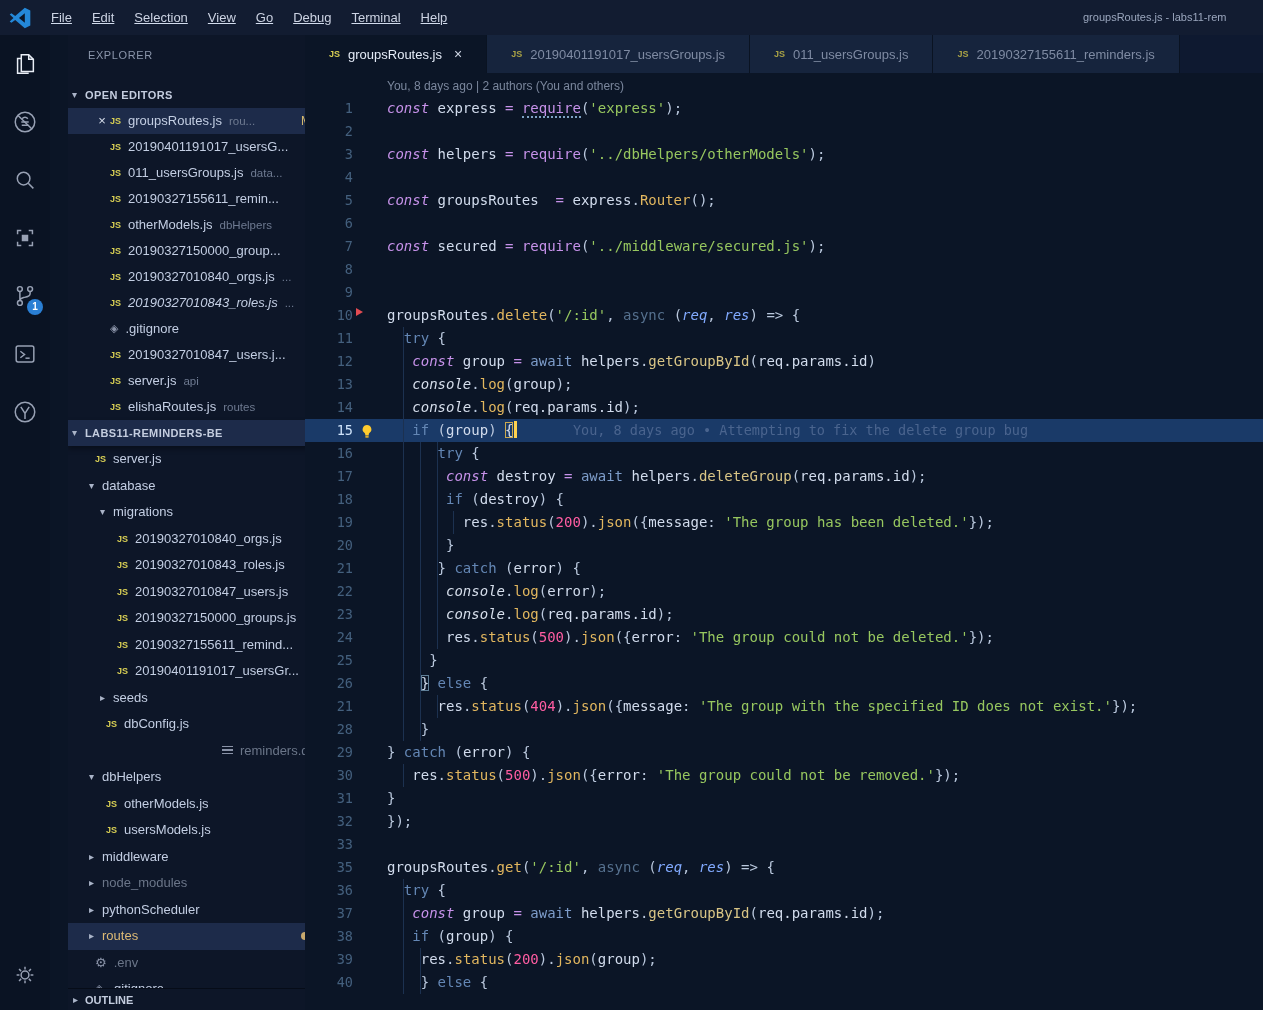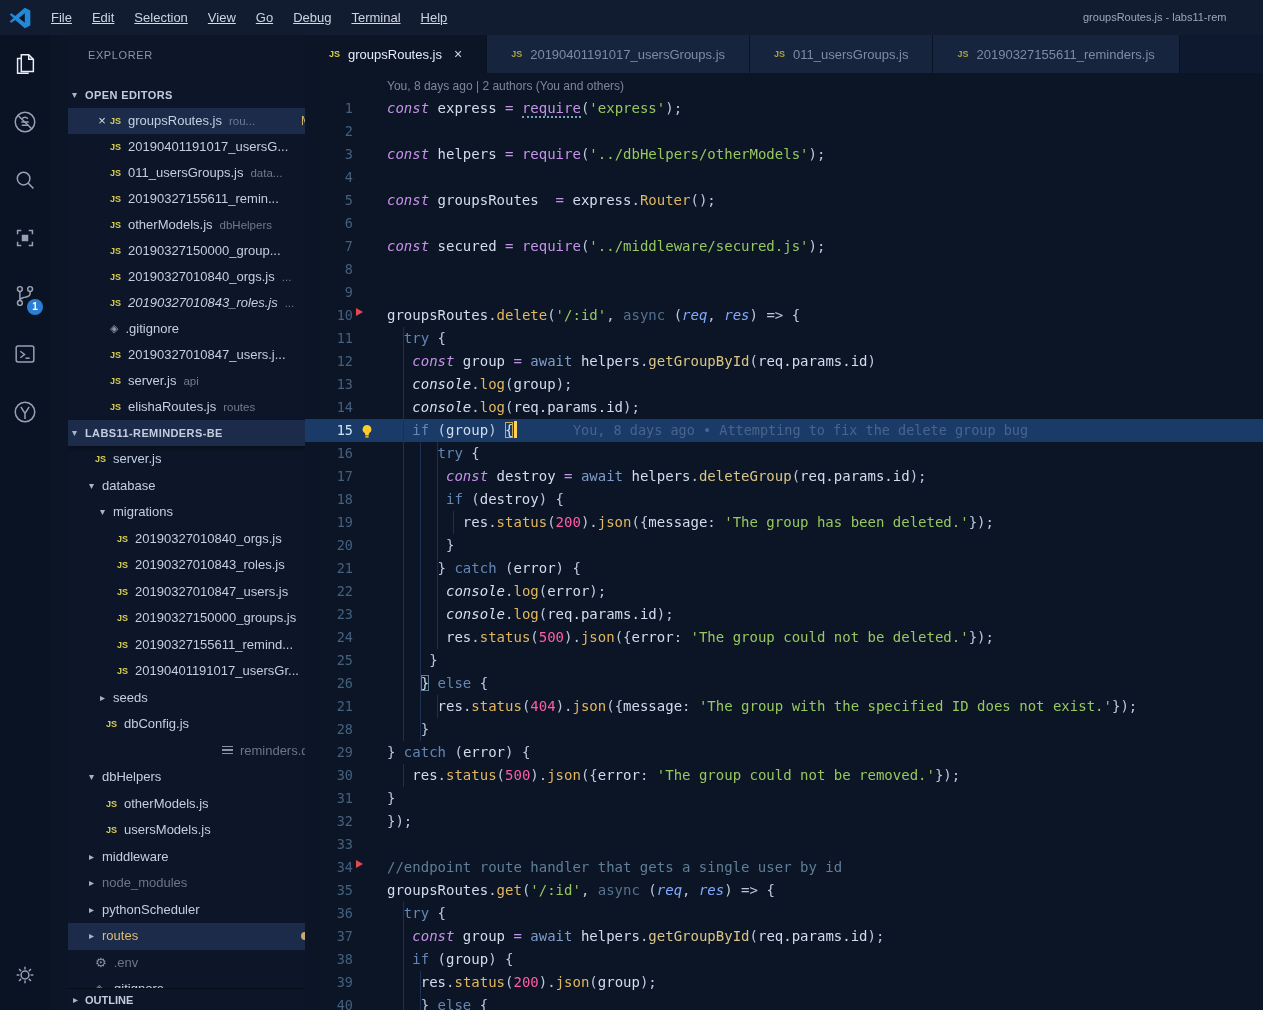--- a/index.html
+++ b/index.html
@@ -523,27 +523,20 @@
           <div class="ln">32</div>
           <div class="glyph"></div>
           <div class="code"><span class="tok P">});</span></div>
         </div>
         <div class="crow">
           <div class="ln">33</div>
           <div class="glyph"></div>
           <div class="code"></div>
         </div>
         <div class="crow">
-          <div class="ln">34</div>
-          <div class="glyph">
-            <span class="mk"></span>
-          </div>
-          <div class="code"><span class="tok X">//endpoint route handler that gets a single user by id</span></div>
-        </div>
-        <div class="crow">
           <div class="ln">35</div>
           <div class="glyph"></div>
           <div class="code"><span class="tok V">groupsRoutes</span><span class="tok P">.</span><span class="tok M">get</span><span class="tok P">(</span><span class="tok S">'/:id'</span><span class="tok P">, </span><span class="tok A">async</span><span class="tok P"> (</span><span class="tok Q">req</span><span class="tok P">, </span><span class="tok Q">res</span><span class="tok P">) </span><span class="tok P">=&gt;</span><span class="tok P"> {</span></div>
         </div>
         <div class="crow">
           <div class="ln">36</div>
           <div class="glyph"></div>
           <div class="code"><span class="ind" style="width: 16.86px;"></span><span class="tok F">try</span><span class="tok P"> {</span></div>
         </div>
         <div class="crow">

